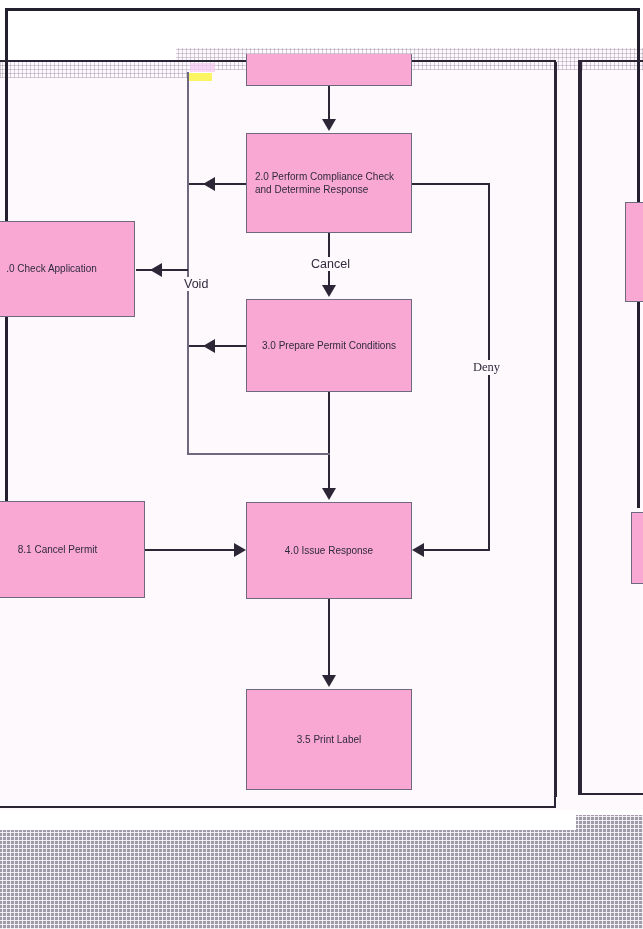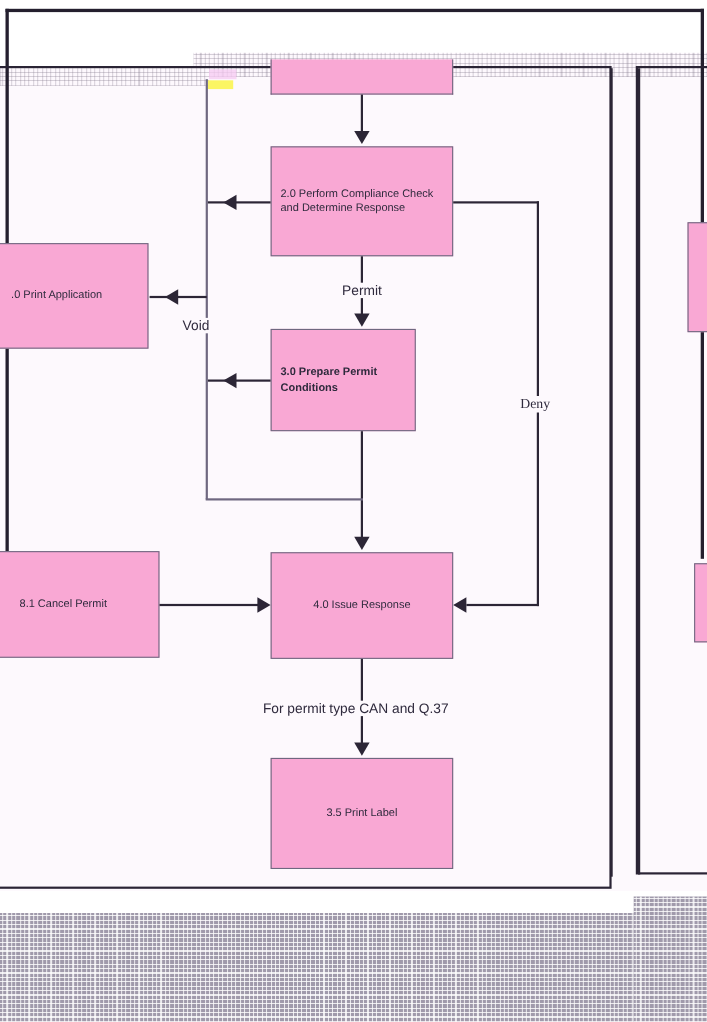--- a/index.html
+++ b/index.html
@@ -138,75 +138,74 @@
   <div class="highlight-mark" style="left:189px; top:73px; width:23px; height:8px;"></div>
 
   <div class="node node-partial-top" style="left:246px; top:54px; width:166px; height:32px;">
     <span></span>
   </div>
 
   <div class="node" style="left:246px; top:133px; width:166px; height:100px;">
     <span>2.0 Perform Compliance Check and Determine Response</span>
   </div>
 
-  <div class="node" style="left:246px; top:299px; width:132px; height:93px;font-weight:bold;">
+  <div class="node" style="left:246px; top:299px; width:166px; height:93px;">
     <span>3.0 Prepare Permit Conditions</span>
   </div>
 
   <div class="node" style="left:246px; top:502px; width:166px; height:97px;">
     <span>4.0 Issue Response</span>
   </div>
 
   <div class="node" style="left:246px; top:689px; width:166px; height:101px;">
     <span>3.5 Print Label</span>
   </div>
 
   <div class="node" style="left:-30px; top:501px; width:175px; height:97px;">
     <span>8.1 Cancel Permit</span>
   </div>
 
   <div class="node" style="left:-32px; top:221px; width:167px; height:96px;">
-    <span>.0 Print Application</span>
+    <span>.0 Check Application</span>
   </div>
 
   <div class="node" style="left:625px; top:202px; width:90px; height:100px;">
     <span></span>
   </div>
   <div class="node" style="left:631px; top:512px; width:90px; height:72px;">
     <span></span>
   </div>
 
   <div class="vline" style="left:328px; top:86px; height:34px;"></div>
   <div class="arrow-down" style="left:322px; top:119px;"></div>
 
   <div class="vline" style="left:328px; top:233px; height:53px;"></div>
   <div class="arrow-down" style="left:322px; top:285px;"></div>
-  <div class="edge-label" style="left:308px; top:257px;">Permit</div>
+  <div class="edge-label" style="left:308px; top:257px;">Cancel</div>
 
   <div class="vline" style="left:328px; top:392px; height:97px;"></div>
   <div class="arrow-down" style="left:322px; top:488px;"></div>
 
   <div class="vline" style="left:328px; top:599px; height:77px;"></div>
   <div class="arrow-down" style="left:322px; top:675px;"></div>
-  <div class="edge-label" style="left:236px; top:637px;">For permit type CAN and Q.37</div>
 
   <div class="hline" style="left:145px; top:549px; width:90px;"></div>
   <div class="arrow-right" style="left:234px; top:543px;"></div>
 
   <div class="vline thin" style="left:187px; top:72px; height:382px;"></div>
 
   <div class="hline" style="left:189px; top:183px; width:57px;"></div>
   <div class="arrow-left" style="left:203px; top:177px;"></div>
 
   <div class="hline" style="left:189px; top:345px; width:57px;"></div>
   <div class="arrow-left" style="left:203px; top:339px;"></div>
 
   <div class="hline" style="left:136px; top:269px; width:52px;"></div>
   <div class="arrow-left" style="left:150px; top:263px;"></div>
-  <div class="edge-label" style="left:163px; top:277px;margin-top:12px;">Void</div>
+  <div class="edge-label" style="left:181px; top:277px;">Void</div>
 
   <div class="hline thin" style="left:187px; top:453px; width:143px;"></div>
 
   <div class="hline" style="left:412px; top:183px; width:78px;"></div>
   <div class="vline" style="left:488px; top:183px; height:368px;"></div>
   <div class="hline" style="left:424px; top:549px; width:66px;"></div>
   <div class="arrow-left" style="left:412px; top:543px;"></div>
   <div class="edge-label" style="left:470px; top:360px;font-family:Liberation Serif, serif;">Deny</div>
 
   <div class="vline" style="left:555px; top:62px; height:735px;"></div>

